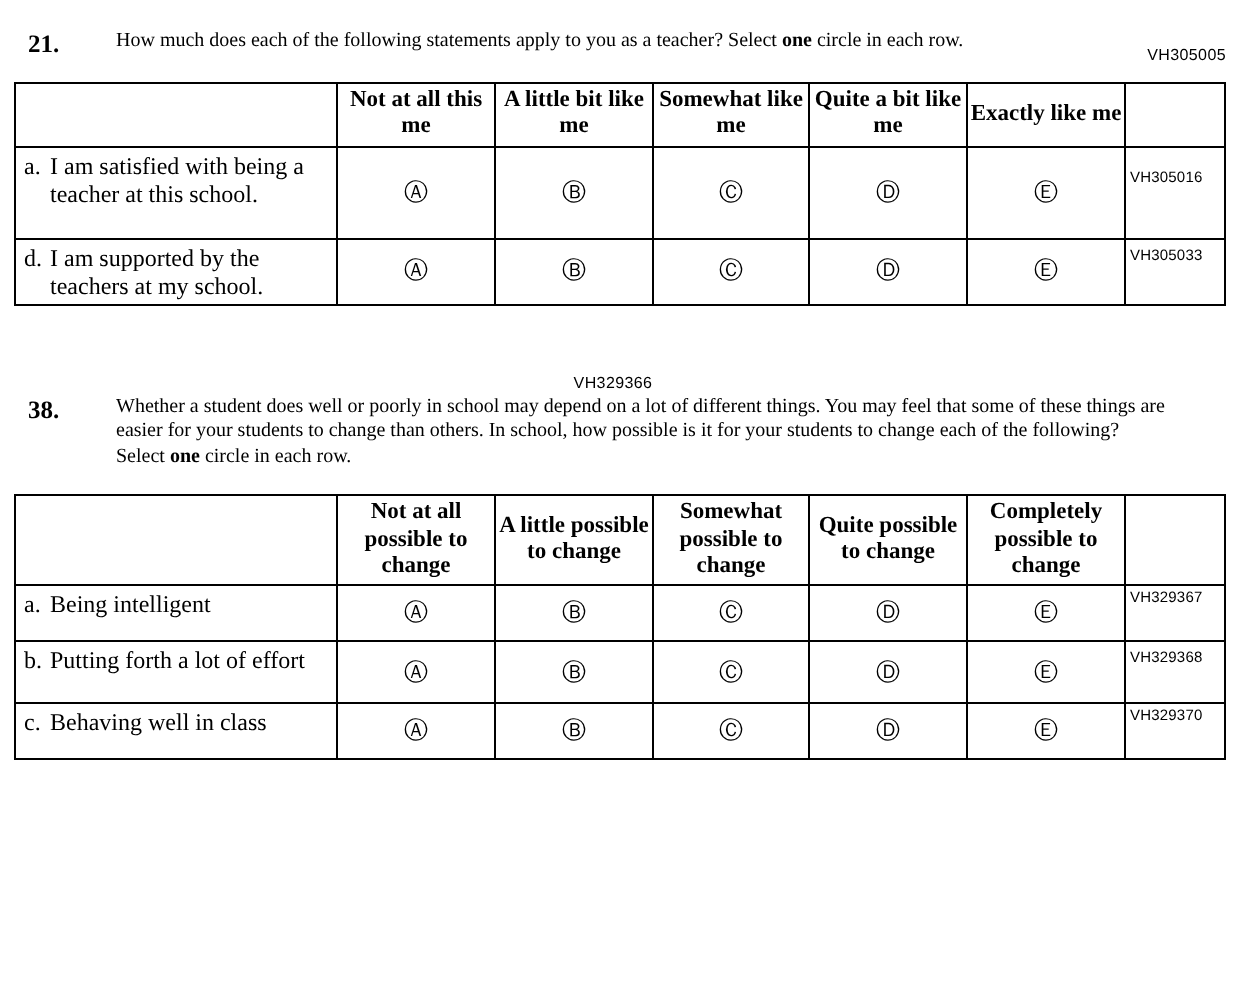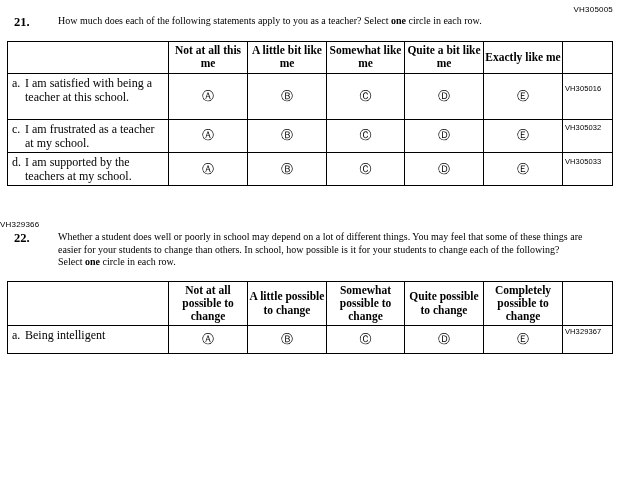--- a/index.html
+++ b/index.html
@@ -4,21 +4,21 @@
 <style>
   * { margin: 0; padding: 0; box-sizing: border-box; }
   html, body { background: #ffffff; }
   body {
     width: 621px; height: 502px;
     position: relative; overflow: hidden;
     color: #000;
     font-family: "Liberation Serif", serif;
   }
   .top-code {
-    position: absolute; top: 5px; right: 8px;
+    position: absolute; top: 23px; right: 8px;
     font-size: 8px; letter-spacing: 0.2px;
     font-family: "Liberation Sans", sans-serif;
   }
   .question { display: flex; margin: 15px 10px 0 14px; gap: 20px; }
   .qnum { font-weight: bold; width: 24px; flex: none; font-size: 12.5px; line-height: 1.25; }
   .qtext { font-size: 10px; line-height: 1.25; width: 528px; }
   .qtext b { font-weight: bold; }
 
   table.qtable {
     border-collapse: collapse; table-layout: fixed;
@@ -41,21 +41,21 @@
     cursor: pointer;
   }
   td.codec {
     font-size: 7.5px; padding: 1px 1px 17px 2px; vertical-align: middle;
     font-family: "Liberation Sans", sans-serif; letter-spacing: 0.1px;
   }
   .h32 { height: 32px; } .h44 { height: 44px; } .h46 { height: 46px; }
   .h20 { height: 20px; } .h31 { height: 31px; } .h19 { height: 19px; }
 
   .q22-code {
-    text-align: left; margin: 34px 8px 2px 0;
+    text-align: center; margin: 34px 8px 2px 0;
     font-size: 8px; letter-spacing: 0.2px;
     font-family: "Liberation Sans", sans-serif;
   }
   .q22 { margin-top: 2px; }
 </style>
 </head>
 <body>
 
 <div class="top-code">VH305005</div>
 
@@ -89,44 +89,35 @@
     <tr class="h46">
       <td class="stmt"><span class="rl">a.</span><span>I am satisfied with being a teacher at this school.</span></td>
       <td class="opt">Ⓐ</td>
       <td class="opt">Ⓑ</td>
       <td class="opt">Ⓒ</td>
       <td class="opt">Ⓓ</td>
       <td class="opt">Ⓔ</td>
       <td class="codec">VH305016</td>
     </tr>
     <tr class="h31">
-      <td class="stmt"><span class="rl">c.</span><span>I am frustrated as a teacher at my school.</span></td>
-      <td class="opt">Ⓐ</td>
-      <td class="opt">Ⓑ</td>
-      <td class="opt">Ⓒ</td>
-      <td class="opt">Ⓓ</td>
-      <td class="opt">Ⓔ</td>
-      <td class="codec">VH305032</td>
-    </tr>
-    <tr class="h31">
       <td class="stmt"><span class="rl">d.</span><span>I am supported by the teachers at my school.</span></td>
       <td class="opt">Ⓐ</td>
       <td class="opt">Ⓑ</td>
       <td class="opt">Ⓒ</td>
       <td class="opt">Ⓓ</td>
       <td class="opt">Ⓔ</td>
       <td class="codec">VH305033</td>
     </tr>
   </tbody>
 </table>
 
 <div class="q22-code">VH329366</div>
 
 <div class="question q22">
-  <div class="qnum">22.</div>
+  <div class="qnum">38.</div>
   <div class="qtext"><span>Whether a student does well or poorly in school may depend on a lot of different things. You may feel that some of these things are easier for your students to change than others. In school, how possible is it for your students to change each of the following? Select </span><b>one</b><span> circle in each row.</span></div>
 </div>
 
 <table class="qtable" style="margin-top:12px;">
   <colgroup>
     <col style="width:161px">
       <col style="width:79px">
       <col style="width:79px">
       <col style="width:78px">
       <col style="width:79px">
@@ -147,14 +138,32 @@
   <tbody>
     <tr class="h19">
       <td class="stmt"><span class="rl">a.</span><span>Being intelligent</span></td>
       <td class="opt">Ⓐ</td>
       <td class="opt">Ⓑ</td>
       <td class="opt">Ⓒ</td>
       <td class="opt">Ⓓ</td>
       <td class="opt">Ⓔ</td>
       <td class="codec">VH329367</td>
     </tr>
+    <tr class="h31">
+      <td class="stmt"><span class="rl">b.</span><span>Putting forth a lot of effort</span></td>
+      <td class="opt">Ⓐ</td>
+      <td class="opt">Ⓑ</td>
+      <td class="opt">Ⓒ</td>
+      <td class="opt">Ⓓ</td>
+      <td class="opt">Ⓔ</td>
+      <td class="codec">VH329368</td>
+    </tr>
+    <tr class="h19">
+      <td class="stmt"><span class="rl">c.</span><span>Behaving well in class</span></td>
+      <td class="opt">Ⓐ</td>
+      <td class="opt">Ⓑ</td>
+      <td class="opt">Ⓒ</td>
+      <td class="opt">Ⓓ</td>
+      <td class="opt">Ⓔ</td>
+      <td class="codec">VH329370</td>
+    </tr>
   </tbody>
 </table>
 
 </body></html>

